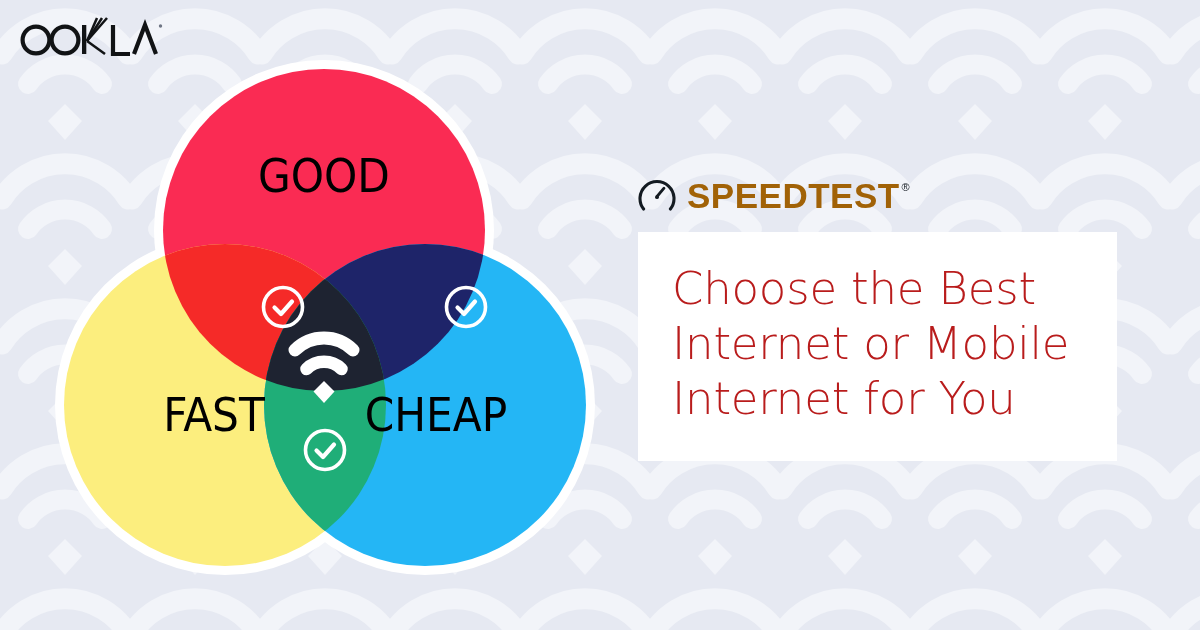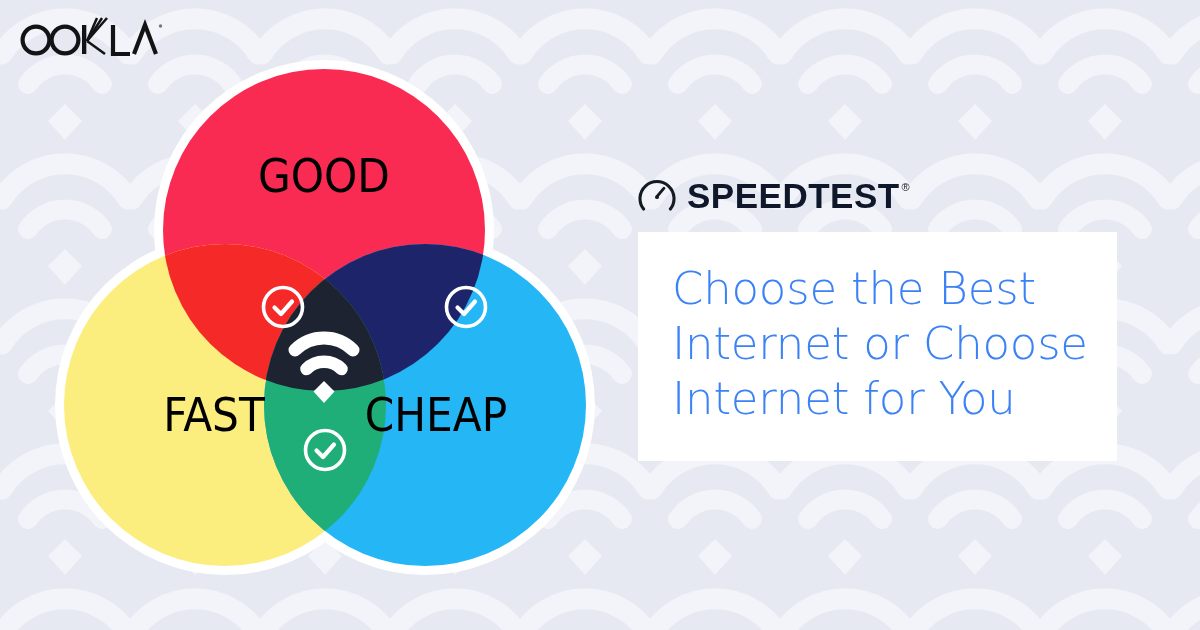--- a/index.html
+++ b/index.html
@@ -55,21 +55,21 @@
     align-items:center;
     height:46px;
     margin-bottom:14px;
   }
   #speedtest-lockup .gauge { display:block; }
   #speedtest-wordmark {
     font-family:"Liberation Sans", sans-serif;
     font-weight:bold;
     font-size:35px;
     letter-spacing:0.5px;
-    color:#0f172a;
+    color:#a16207;
     margin-left:11px;
     line-height:1;
   }
   #speedtest-reg {
     font-size:11px;
     color:#141b22;
     align-self:flex-start;
     margin-top:9px;
     margin-left:2px;
     font-family:"Liberation Sans", sans-serif;
@@ -78,21 +78,21 @@
   #headline-card {
     background:#ffffff;
     width:479px;
     padding:30px 34px 34px 34px;
   }
   #headline {
     font-family:"DejaVu Sans", sans-serif;
     font-weight:300;
     font-size:45px;
     line-height:1.22;
-    color:#3b82f6;
+    color:#b91c1c;
     letter-spacing:-0.2px;
   }
   #headline .hl-line { display:block; white-space:nowrap; }
 </style>
 </head>
 <body>
 
 <div id="stage">
 
   <svg id="bg-pattern" viewBox="0 0 1200 630" xmlns="http://www.w3.org/2000/svg" aria-hidden="true">
@@ -204,19 +204,19 @@
         <path d="M19 20.5 L26 12.2" fill="none" stroke="#141b22" stroke-width="2.8" stroke-linecap="round"></path>
         <circle cx="19" cy="21.2" r="1.9" fill="#141b22"></circle>
       </svg>
       <span id="speedtest-wordmark">SPEEDTEST</span>
       <span id="speedtest-reg">®</span>
     </div>
 
     <div id="headline-card">
       <div id="headline">
         <span class="hl-line">Choose the Best</span>
-        <span class="hl-line">Internet or Choose</span>
+        <span class="hl-line">Internet or Mobile</span>
         <span class="hl-line">Internet for You</span>
       </div>
     </div>
 
   </div>
 </div>
 
 </body></html>

